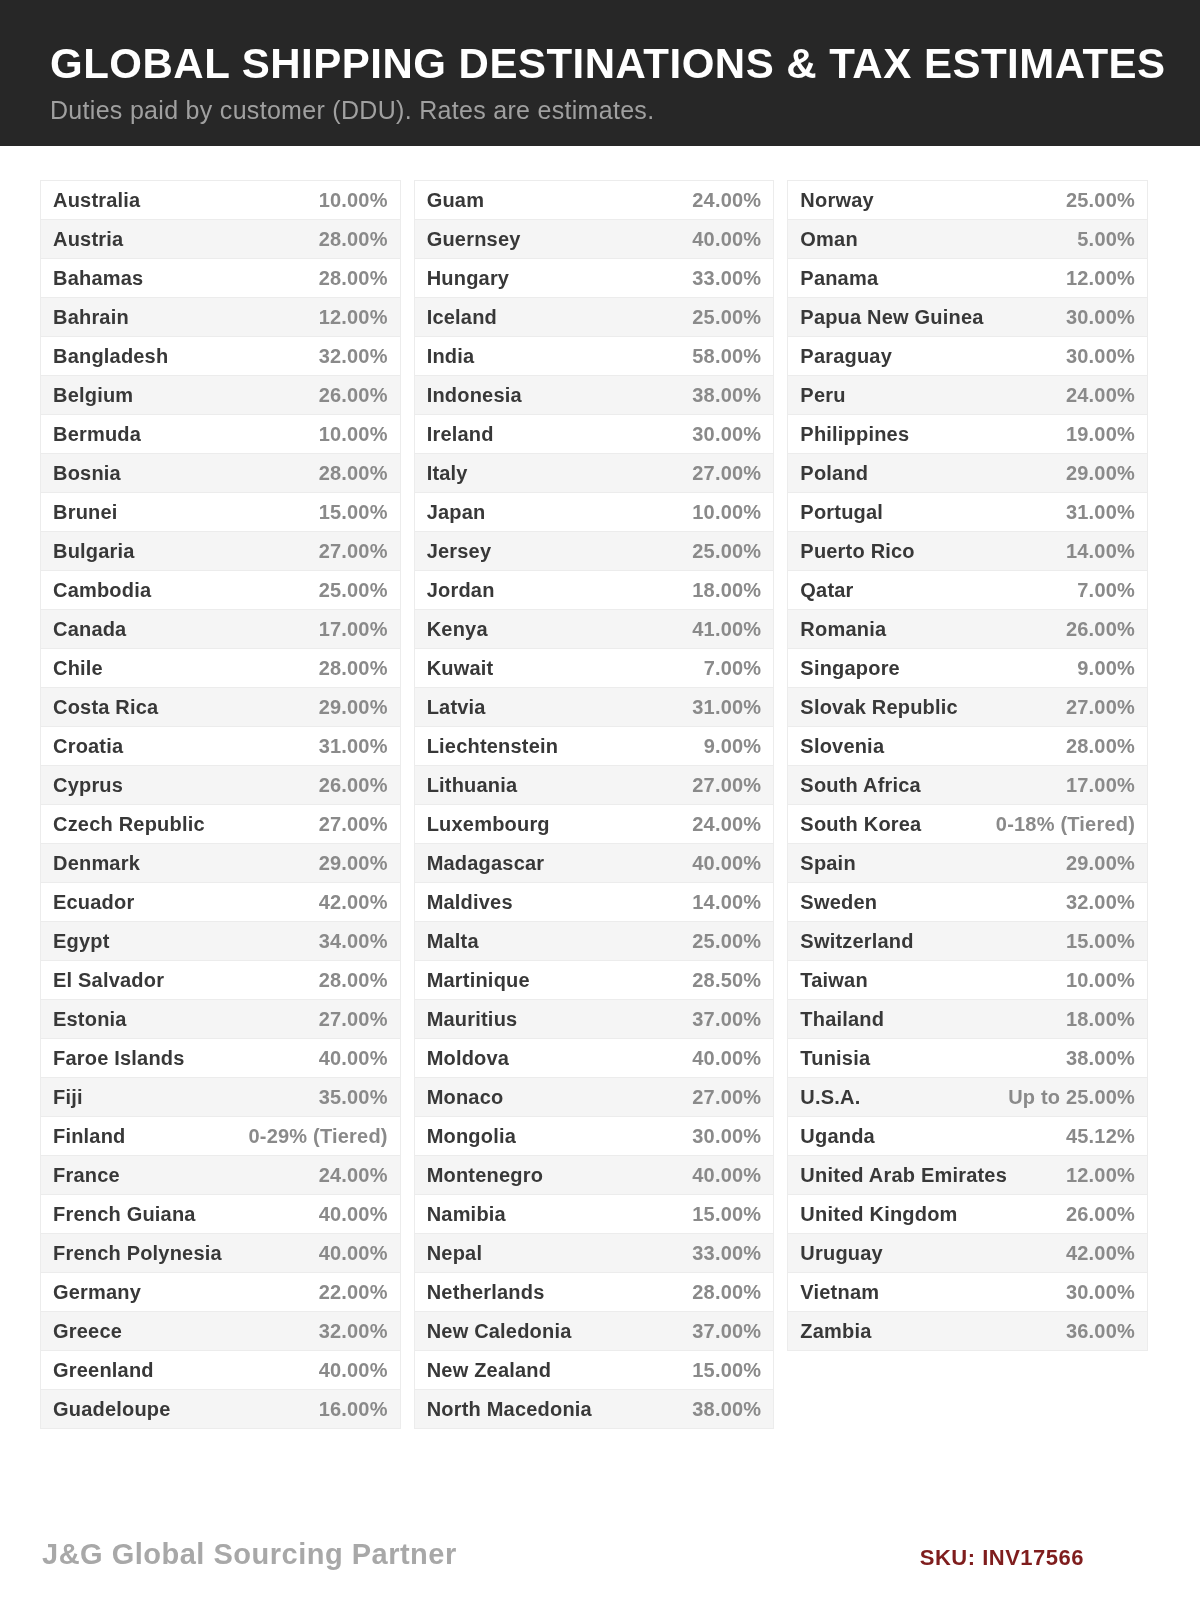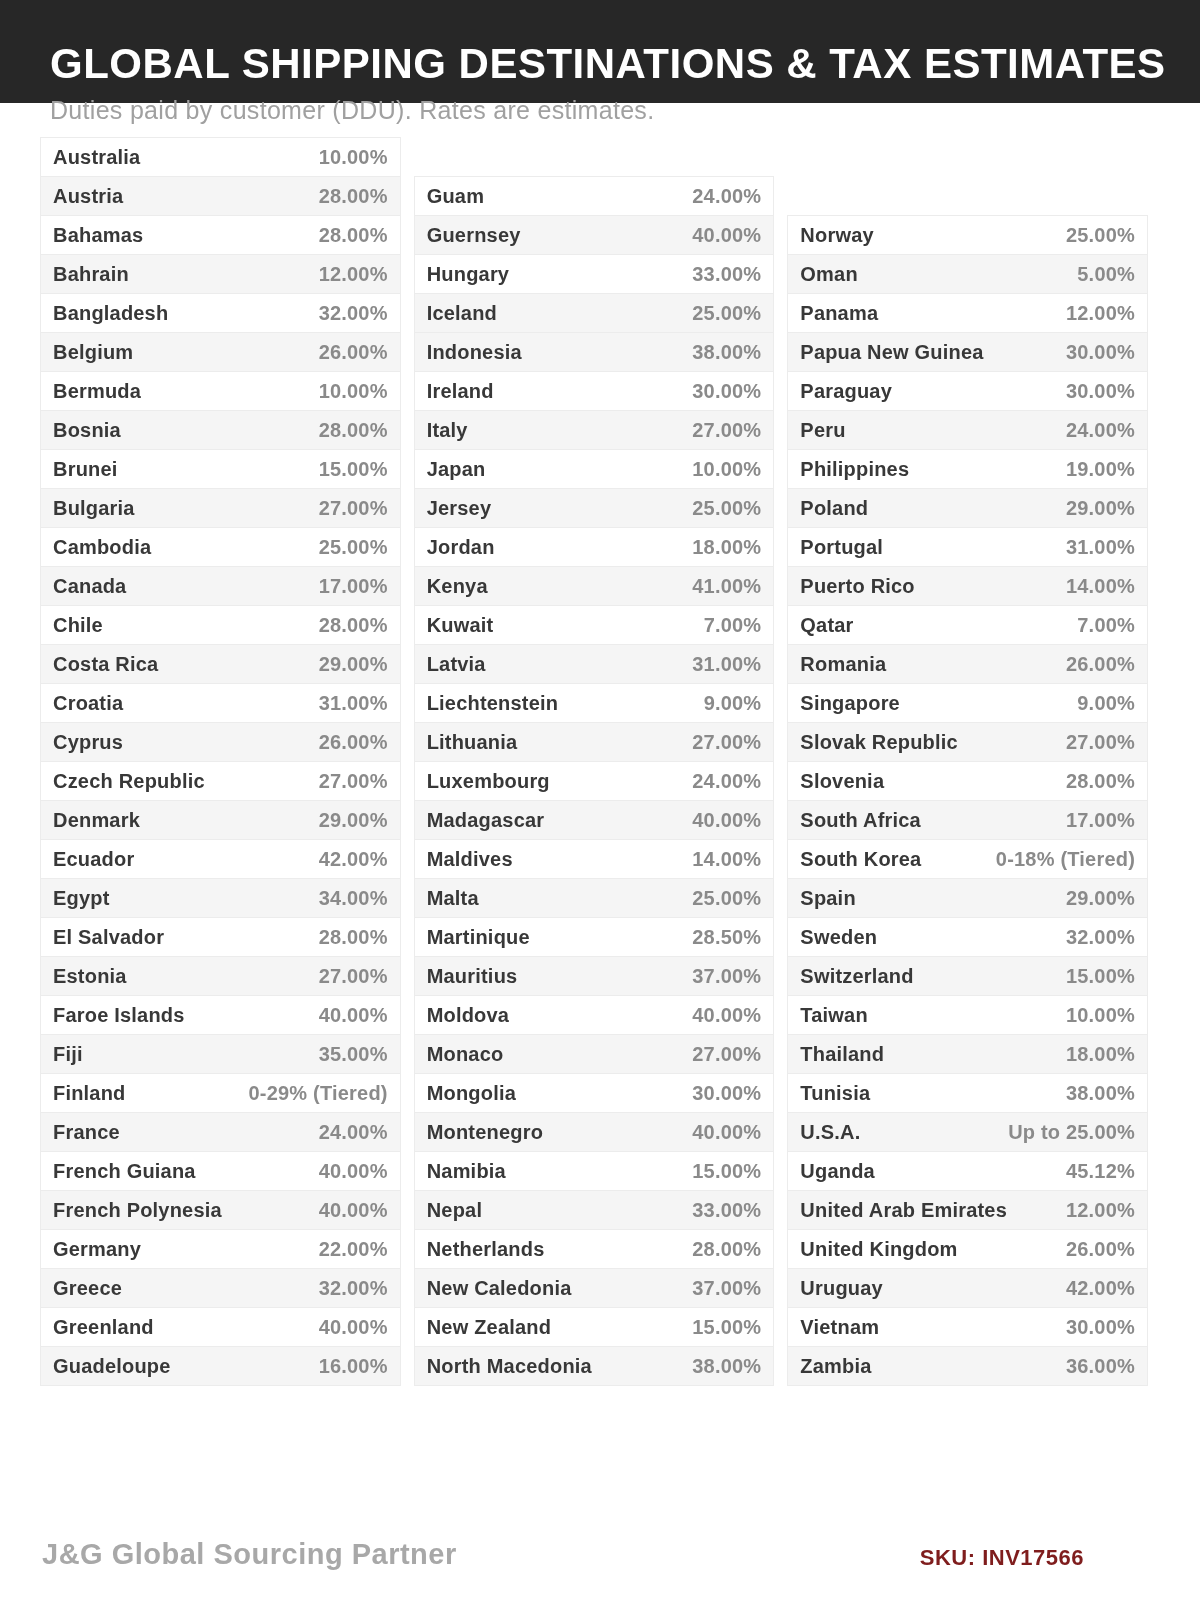--- a/index.html
+++ b/index.html
@@ -5,21 +5,21 @@
   html, body { margin: 0; padding: 0; }
   body {
     width: 1200px; height: 1600px;
     background: #ffffff;
     font-family: "Liberation Sans", "DejaVu Sans", sans-serif;
     position: relative;
     overflow: hidden;
   }
   .header {
     background: #272727;
-    height: 103px;
+    height: 146px;
     box-sizing: border-box;
     padding: 40px 50px 0 50px;
   }
   .title {
     margin: 0;
     font-size: 42px;
     font-weight: 700;
     color: #ffffff;
     letter-spacing: 0.5px;
     white-space: nowrap;
@@ -28,21 +28,21 @@
     margin: 8px 0 0 0;
     font-size: 25px;
     font-weight: 400;
     color: #a0a0a0;
     letter-spacing: 0.3px;
   }
   .columns {
     display: flex;
     gap: 13px;
     padding: 34px 52px 0 40px;
-    align-items: flex-end;
+    align-items: flex-start;
   }
   .col { flex: 1; min-width: 0; }
   .row {
     box-sizing: border-box;
     height: 40px;
     display: flex;
     justify-content: space-between;
     align-items: center;
     padding: 0 12px;
     background: #ffffff;
@@ -237,20 +237,24 @@
     <span class="rate">40.00%</span>
   </div>
         <div class="row">
     <span class="country">Hungary</span>
     <span class="rate">33.00%</span>
   </div>
         <div class="row alt">
     <span class="country">Iceland</span>
     <span class="rate">25.00%</span>
   </div>
+        <div class="row">
+    <span class="country">India</span>
+    <span class="rate">58.00%</span>
+  </div>
         <div class="row alt">
     <span class="country">Indonesia</span>
     <span class="rate">38.00%</span>
   </div>
         <div class="row">
     <span class="country">Ireland</span>
     <span class="rate">30.00%</span>
   </div>
         <div class="row alt">
     <span class="country">Italy</span>

